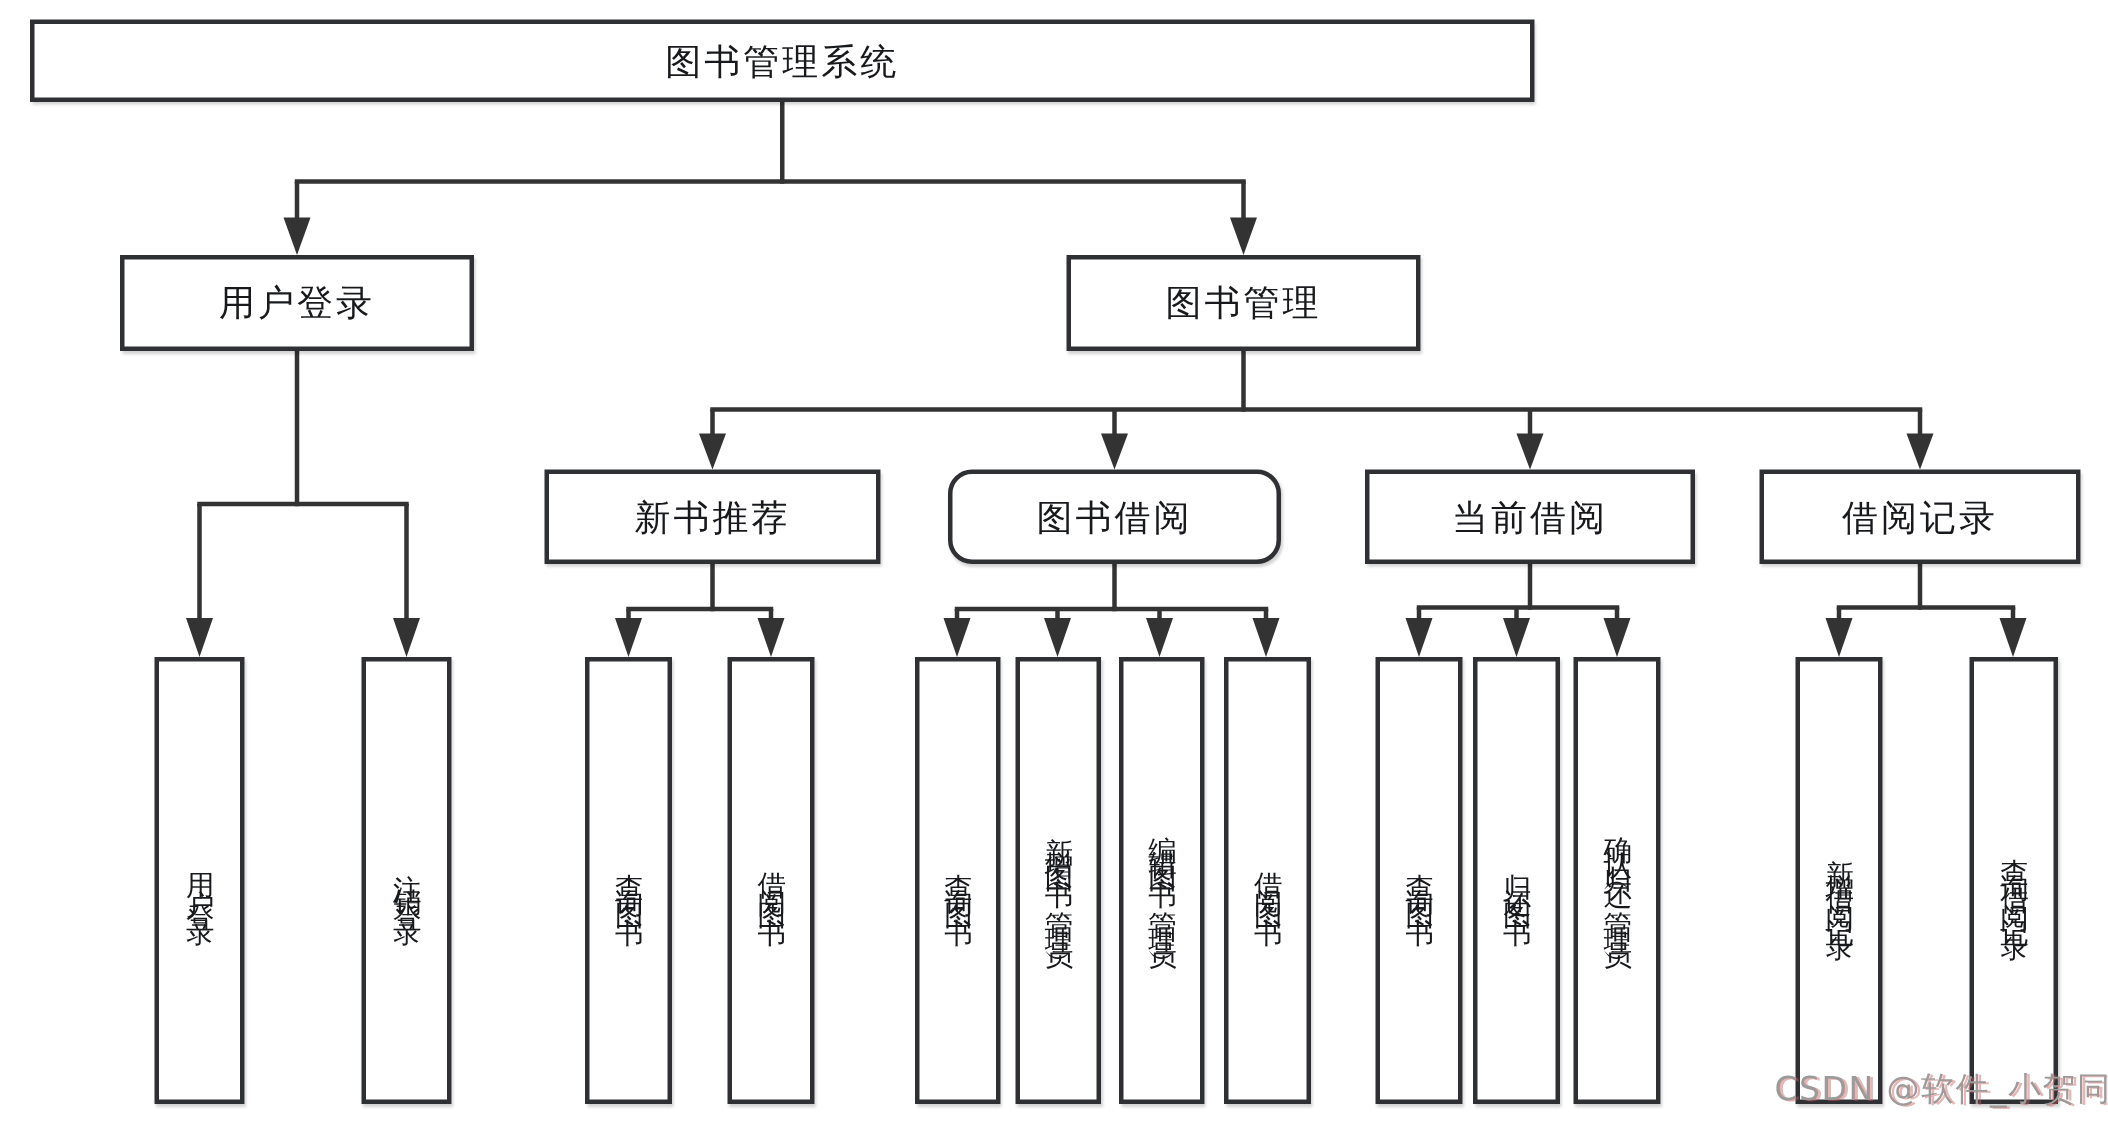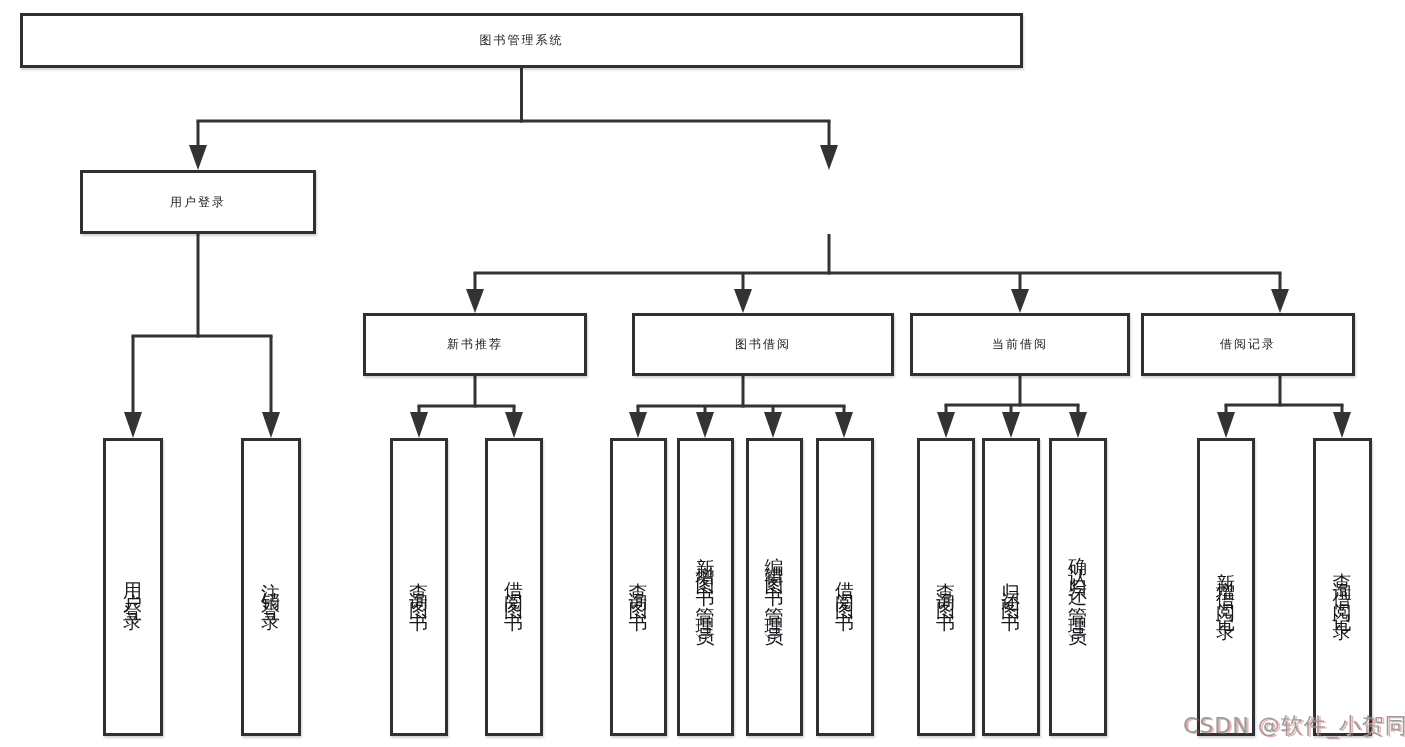--- a/index.html
+++ b/index.html
@@ -15,21 +15,21 @@
     position: absolute;
     box-sizing: border-box;
     border: 3px solid #2e3033;
     background: #ffffff;
     display: flex;
     align-items: center;
     justify-content: center;
     box-shadow: 1px 2px 2px rgba(0,0,0,0.18);
   }
   .hlabel {
-    font-size: 12px;
+    font-size: 24px;
     color: #17191c;
     letter-spacing: 2px;
     white-space: nowrap;
   }
   .vlabel {
     writing-mode: vertical-rl;
     text-orientation: mixed;
     font-size: 19px;
     color: #17191c;
     letter-spacing: 10px;
@@ -129,31 +129,34 @@
     </g>
   </svg>
 
   <div class="node" style="left:20px; top:13px; width:1003px; height:55px;">
     <span class="hlabel">图书管理系统</span>
   </div>
 
   <div class="node" style="left:80px; top:170px; width:236px; height:64px;">
     <span class="hlabel">用户登录</span>
   </div>
+  <div class="node" style="left:711px; top:170px; width:236px; height:64px;">
+    <span class="hlabel">图书管理</span>
+  </div>
 
   <div class="node" style="left:363px; top:313px; width:224px; height:63px;text-align:center;">
     <span class="hlabel">新书推荐</span>
   </div>
-  <div class="node" style="left:632px; top:313px; width:262px; height:63px;">
+  <div class="node" style="left:632px; top:313px; width:222px; height:63px;border-radius:16px;">
     <span class="hlabel">图书借阅</span>
   </div>
   <div class="node" style="left:910px; top:313px; width:220px; height:63px;font-family:Liberation Mono, monospace;">
     <span class="hlabel">当前借阅</span>
   </div>
-  <div class="node" style="left:1141px; top:313px; width:214px; height:63px;">
+  <div class="node" style="left:1173px; top:313px; width:214px; height:63px;">
     <span class="hlabel">借阅记录</span>
   </div>
 
   <div class="node" style="left:103px; top:438px; width:60px; height:298px;">
     <span class="vlabel">用户登录</span>
   </div>
   <div class="node" style="left:241px; top:438px; width:60px; height:298px;">
     <span class="vlabel">注销登录</span>
   </div>
 

